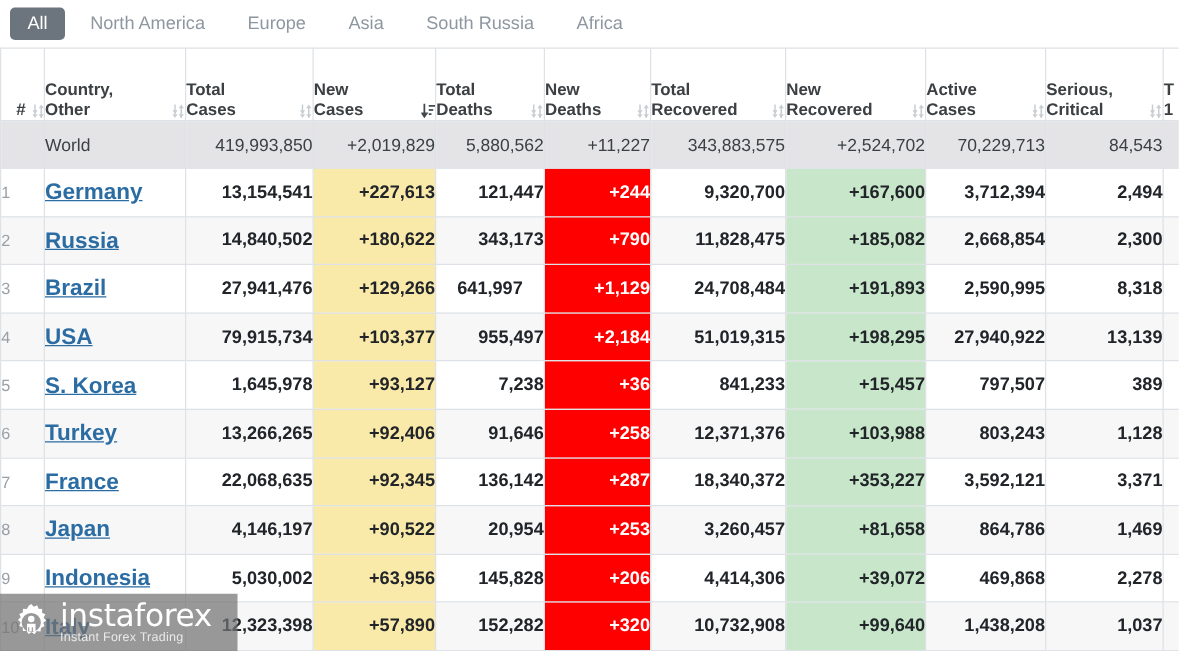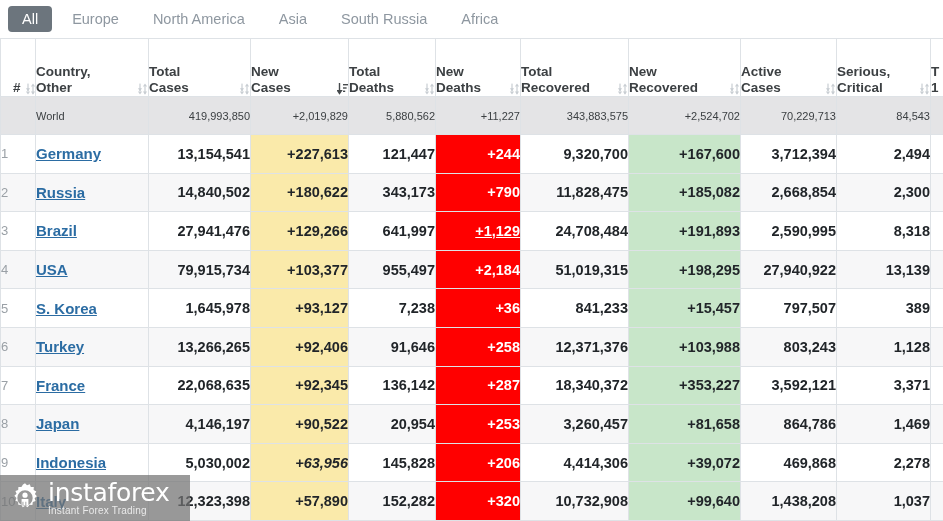--- a/index.html
+++ b/index.html
@@ -87,29 +87,29 @@
     padding-left: 12px;
     color: #9aa0a6;
     font-weight: normal;
     font-size: 13px;
   }
   td.country { text-align: left; padding-left: 12px; }
   td.country a {
     color: #2b6ca3;
     text-decoration: underline;
     font-weight: bold;
-    font-size: 15px;
+    font-size: 18px;
   }
 
   
   tr.world td {
     background: #e4e4e6 !important;
     font-weight: normal;
     color: #3c4043;
-    font-size: 11px;
+    font-size: 14px;
     height: 38px;
   }
   tr.world td.country { font-weight: normal; }
 
   
   td.hl-yellow { background: #faeaaa !important; }
   td.hl-green  { background: #c8e6c9 !important; }
   td.hl-red    { background: #ff0000 !important; color: #ffffff !important; }
 
   
@@ -139,22 +139,22 @@
     letter-spacing: .2px;
   }
 </style>
 </head>
 <body>
 
 <div id="app">
 
   <div class="tabbar" id="tabbar">
       <div class="tab active">All</div>
+      <div class="tab">North America</div>
       <div class="tab">Europe</div>
-      <div class="tab">North America</div>
       <div class="tab">Asia</div>
       <div class="tab">South Russia</div>
       <div class="tab">Africa</div>
     </div>
 
   <table class="stats">
     <thead>
       <tr id="headrow">
           <th class="idx" style="width: 35px;">
             <div class="thwrap">
@@ -391,22 +391,22 @@
           <td class="hl-green" style="width: 112px;">+185,082</td>
           <td style="width: 96px;">2,668,854</td>
           <td style="width: 94px;">2,300</td>
           <td style="width: 70px;"></td>
         </tr>
         <tr>
           <td class="idx" style="width: 35px;">3</td>
           <td class="country" style="width: 113px;"><a href="#">Brazil</a></td>
           <td style="width: 102px;">27,941,476</td>
           <td class="hl-yellow" style="width: 98px;">+129,266</td>
-          <td style="width: 87px;">641,997</td>
-          <td class="hl-red" style="width: 85px; text-decoration: underline;">+1,129</td>
+          <td style="width: 87px; text-align: center;">641,997</td>
+          <td class="hl-red" style="width: 85px;">+1,129</td>
           <td style="width: 108px;">24,708,484</td>
           <td class="hl-green" style="width: 112px;">+191,893</td>
           <td style="width: 96px;">2,590,995</td>
           <td style="width: 94px;">8,318</td>
           <td style="width: 70px;"></td>
         </tr>
         <tr class="alt">
           <td class="idx" style="width: 35px;">4</td>
           <td class="country" style="width: 113px;"><a href="#">USA</a></td>
           <td style="width: 102px;">79,915,734</td>
@@ -468,21 +468,21 @@
           <td style="width: 108px;">3,260,457</td>
           <td class="hl-green" style="width: 112px;">+81,658</td>
           <td style="width: 96px;">864,786</td>
           <td style="width: 94px;">1,469</td>
           <td style="width: 70px;"></td>
         </tr>
         <tr>
           <td class="idx" style="width: 35px;">9</td>
           <td class="country" style="width: 113px;"><a href="#">Indonesia</a></td>
           <td style="width: 102px;">5,030,002</td>
-          <td class="hl-yellow" style="width: 98px; font-style: italic;">+63,956</td>
+          <td class="hl-yellow" style="width: 98px;">+63,956</td>
           <td style="width: 87px;">145,828</td>
           <td class="hl-red" style="width: 85px;">+206</td>
           <td style="width: 108px;">4,414,306</td>
           <td class="hl-green" style="width: 112px;">+39,072</td>
           <td style="width: 96px;">469,868</td>
           <td style="width: 94px;">2,278</td>
           <td style="width: 70px;"></td>
         </tr>
         <tr class="alt">
           <td class="idx" style="width: 35px;">10</td>

